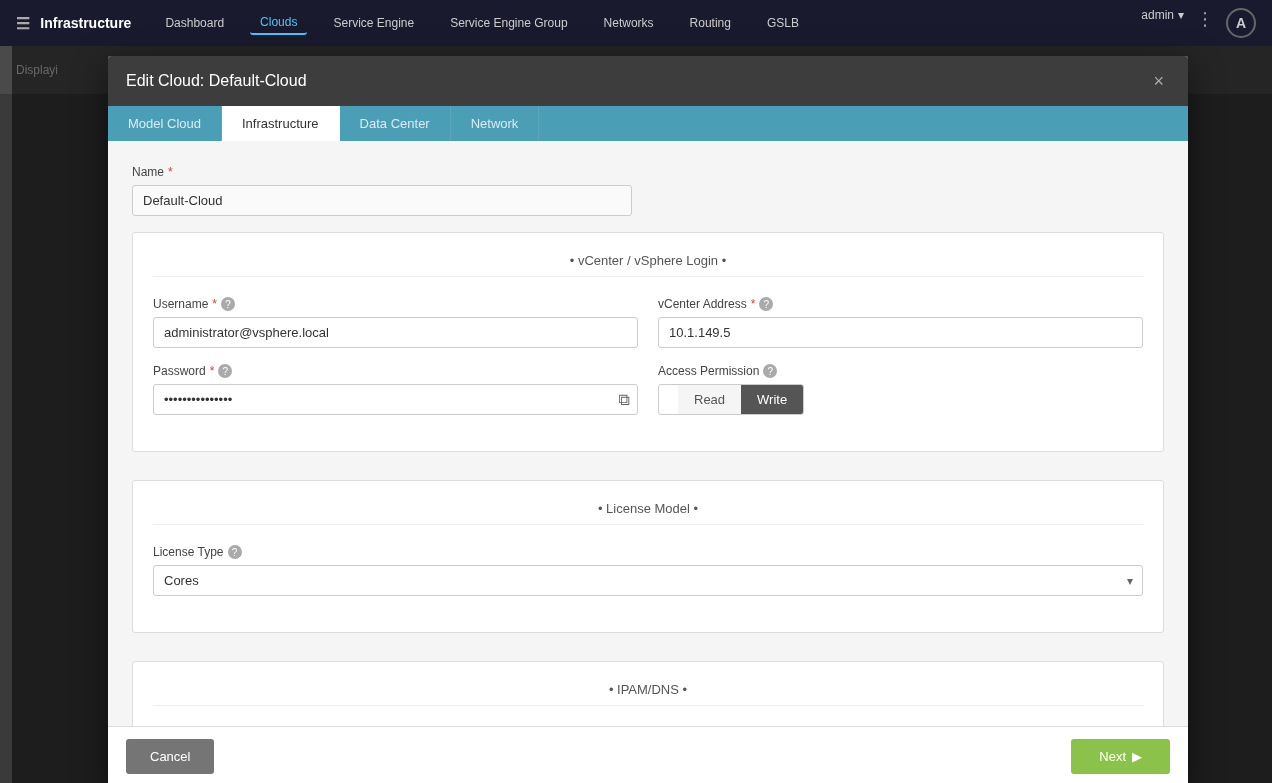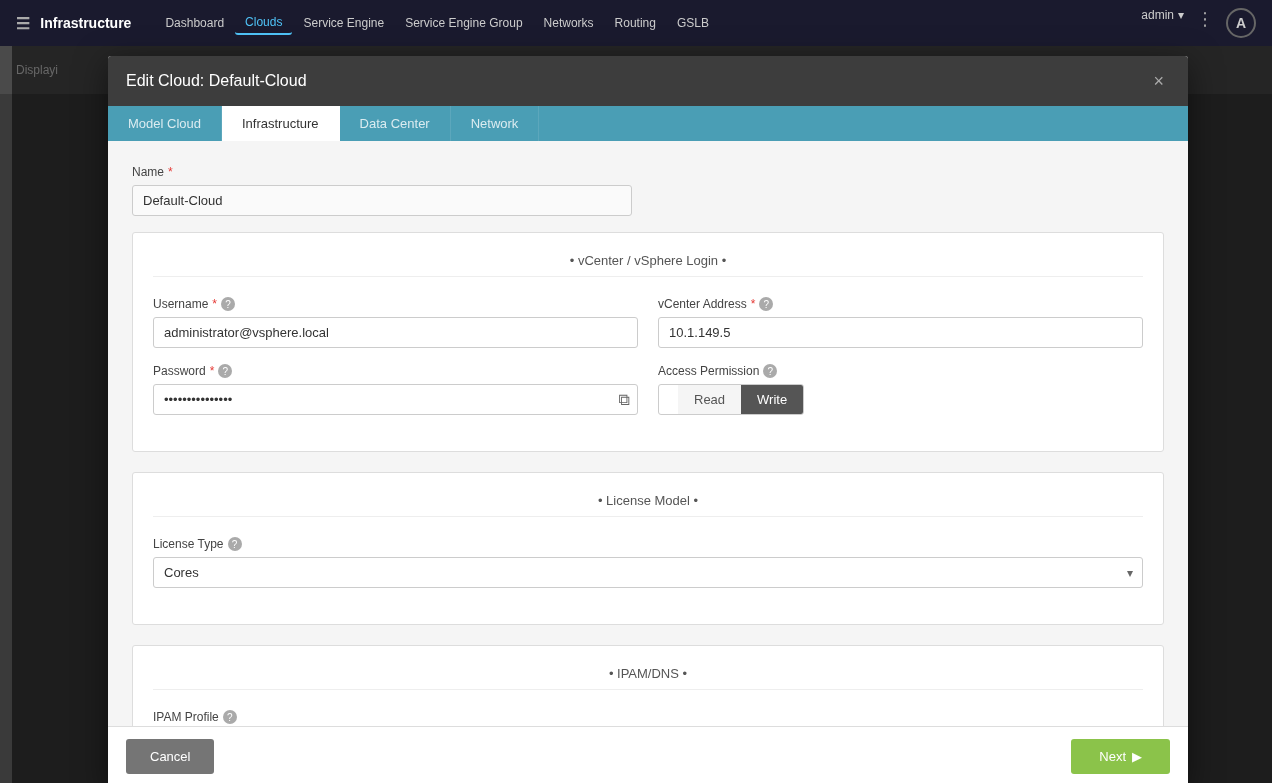--- a/index.html
+++ b/index.html
@@ -30,21 +30,21 @@
       align-items: center;
       gap: 10px;
       color: #fff;
       font-size: 14px;
       font-weight: bold;
     }
     .hamburger-icon { color: #aaa; font-size: 16px; }
     .topnav-links {
       display: flex;
       align-items: center;
-      gap: 1px;
+      gap: 16px;
       flex: 1;
     }
     .nav-link {
       color: #ccc;
       padding: 4px 10px;
       font-size: 12px;
       cursor: pointer;
       border-radius: 3px;
     }
     .nav-link.active { color: #4fc3f7; border-bottom: 2px solid #4fc3f7; }
@@ -169,21 +169,21 @@
       overflow-y: auto;
       padding: 24px;
       background: #f5f5f5;
     }
 
     
     .form-section {
       background: #fff;
       border: 1px solid #ddd;
       border-radius: 3px;
-      margin-bottom: 20px;
+      margin-bottom: 28px;
       padding: 20px;
     }
     .section-title {
       text-align: center;
       color: #555;
       font-size: 13px;
       margin-bottom: 20px;
       padding-bottom: 8px;
       border-bottom: 1px solid #eee;
     }

